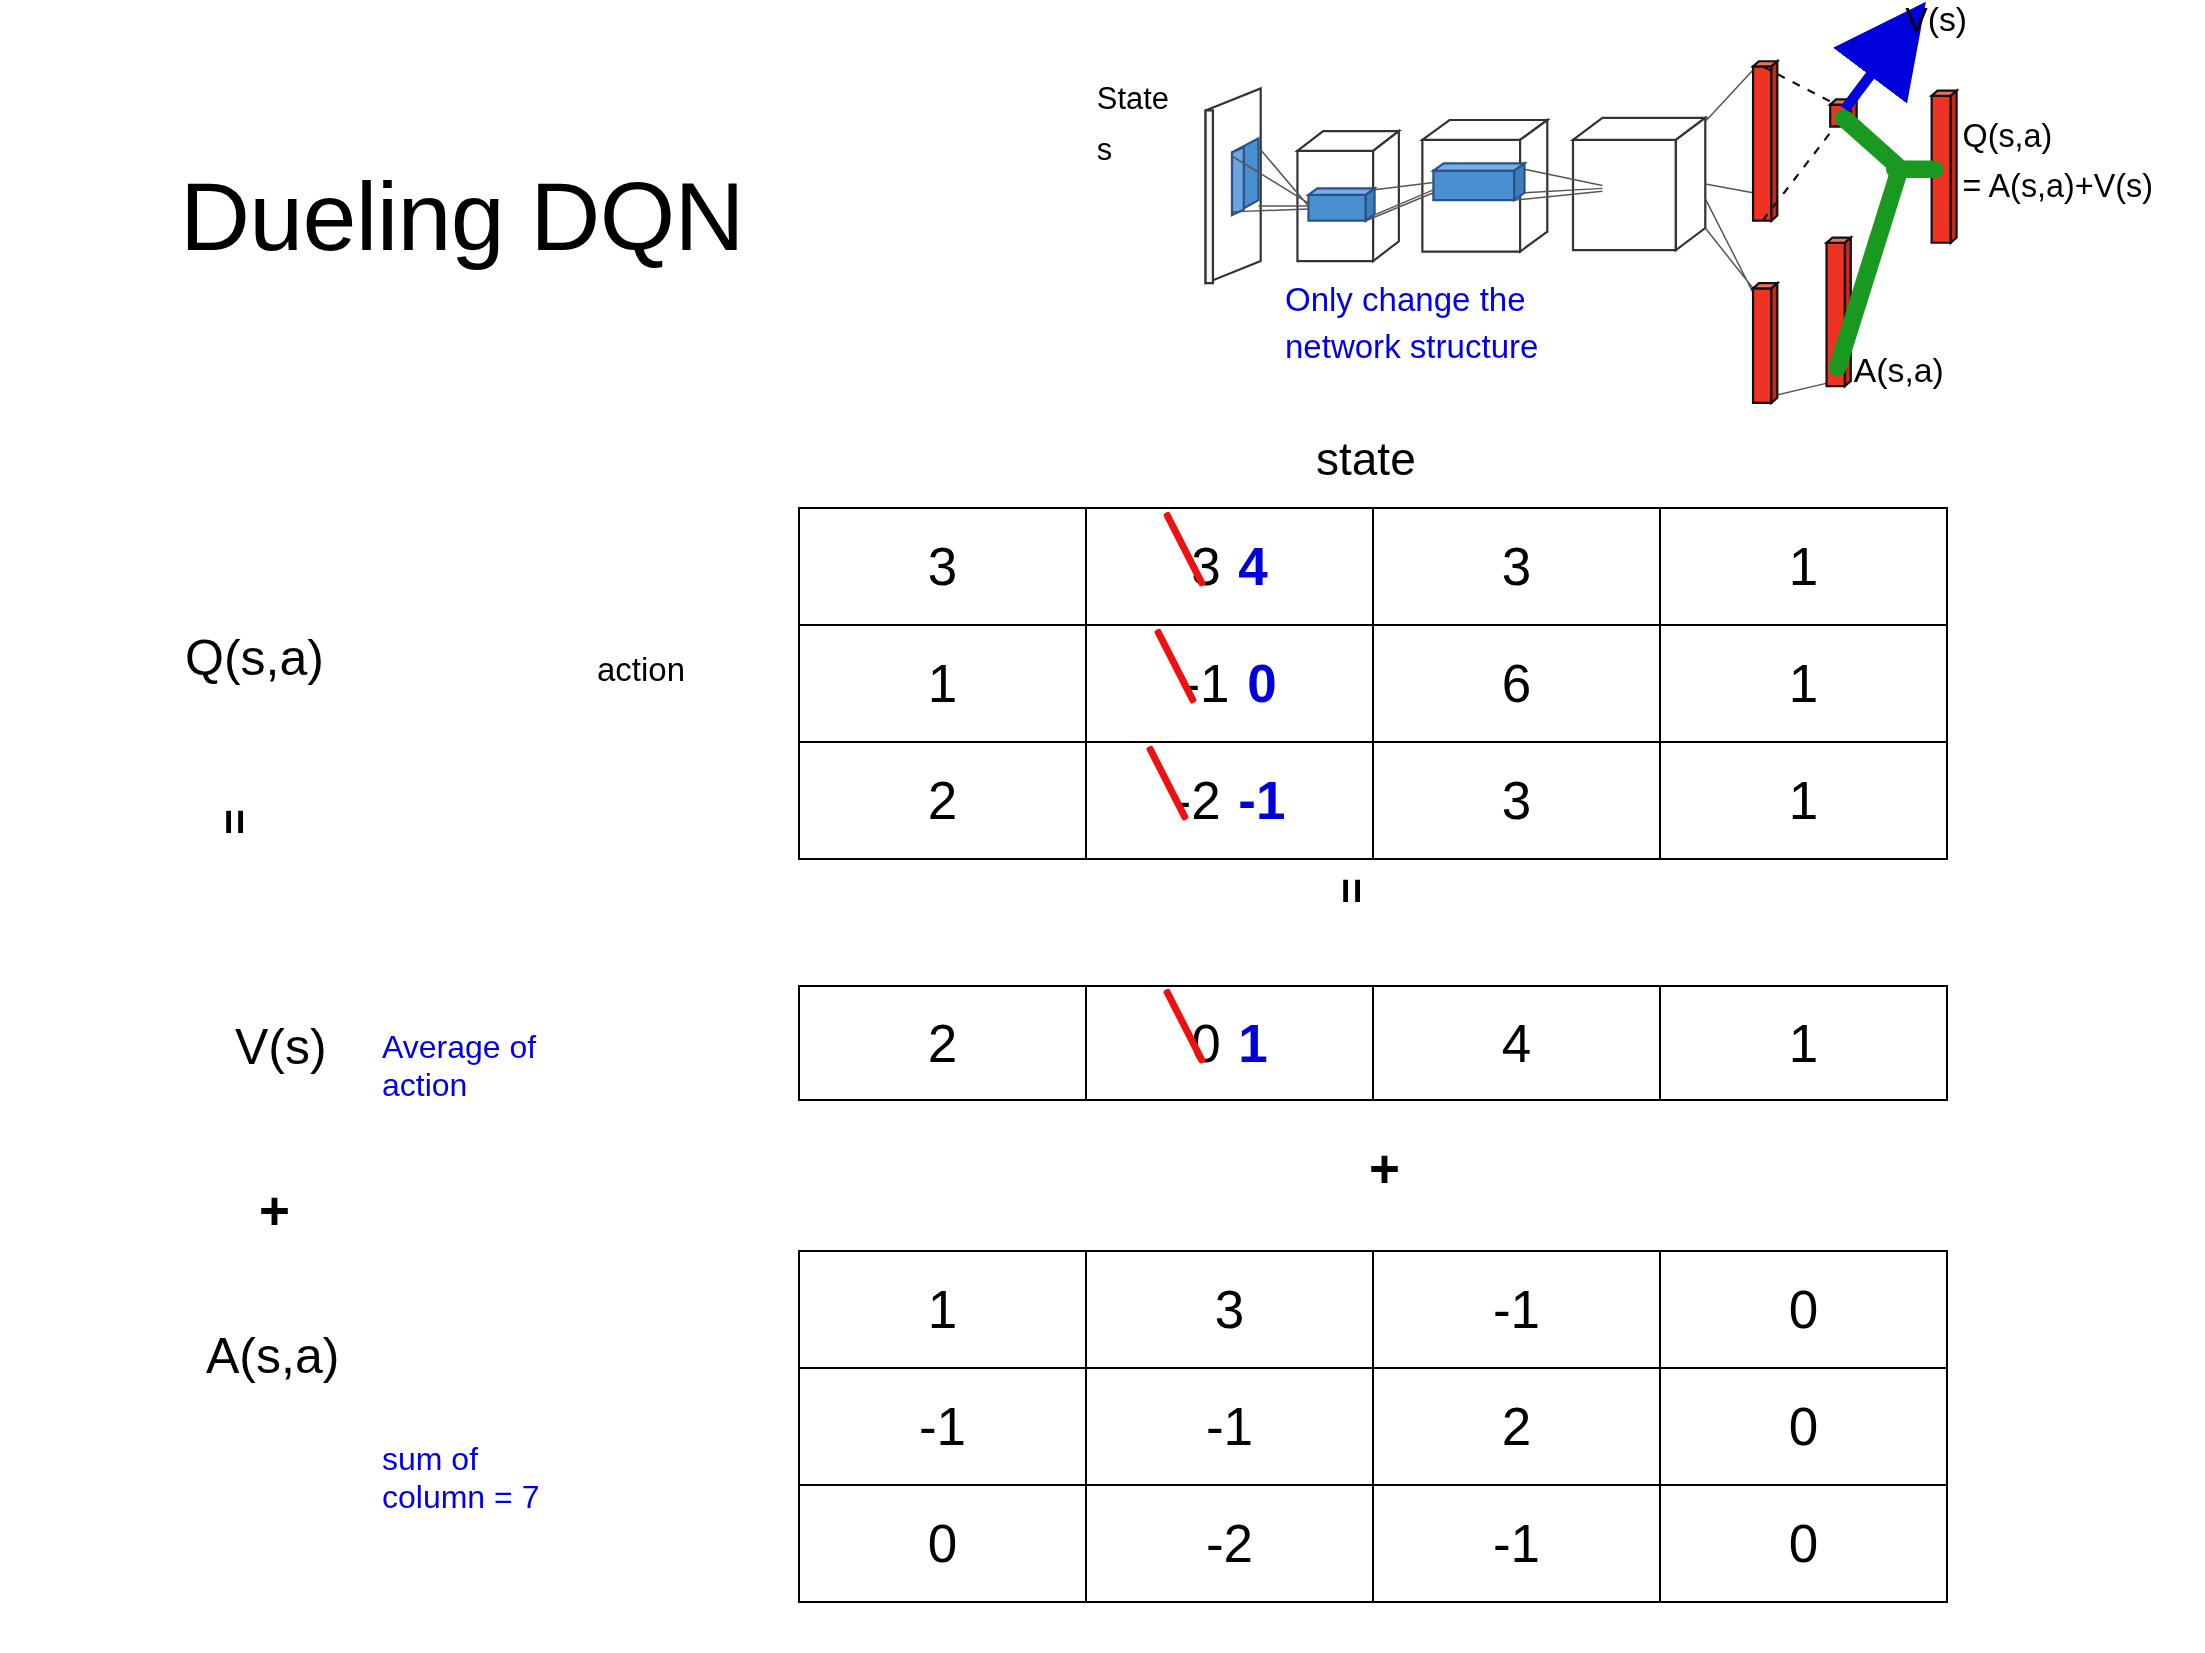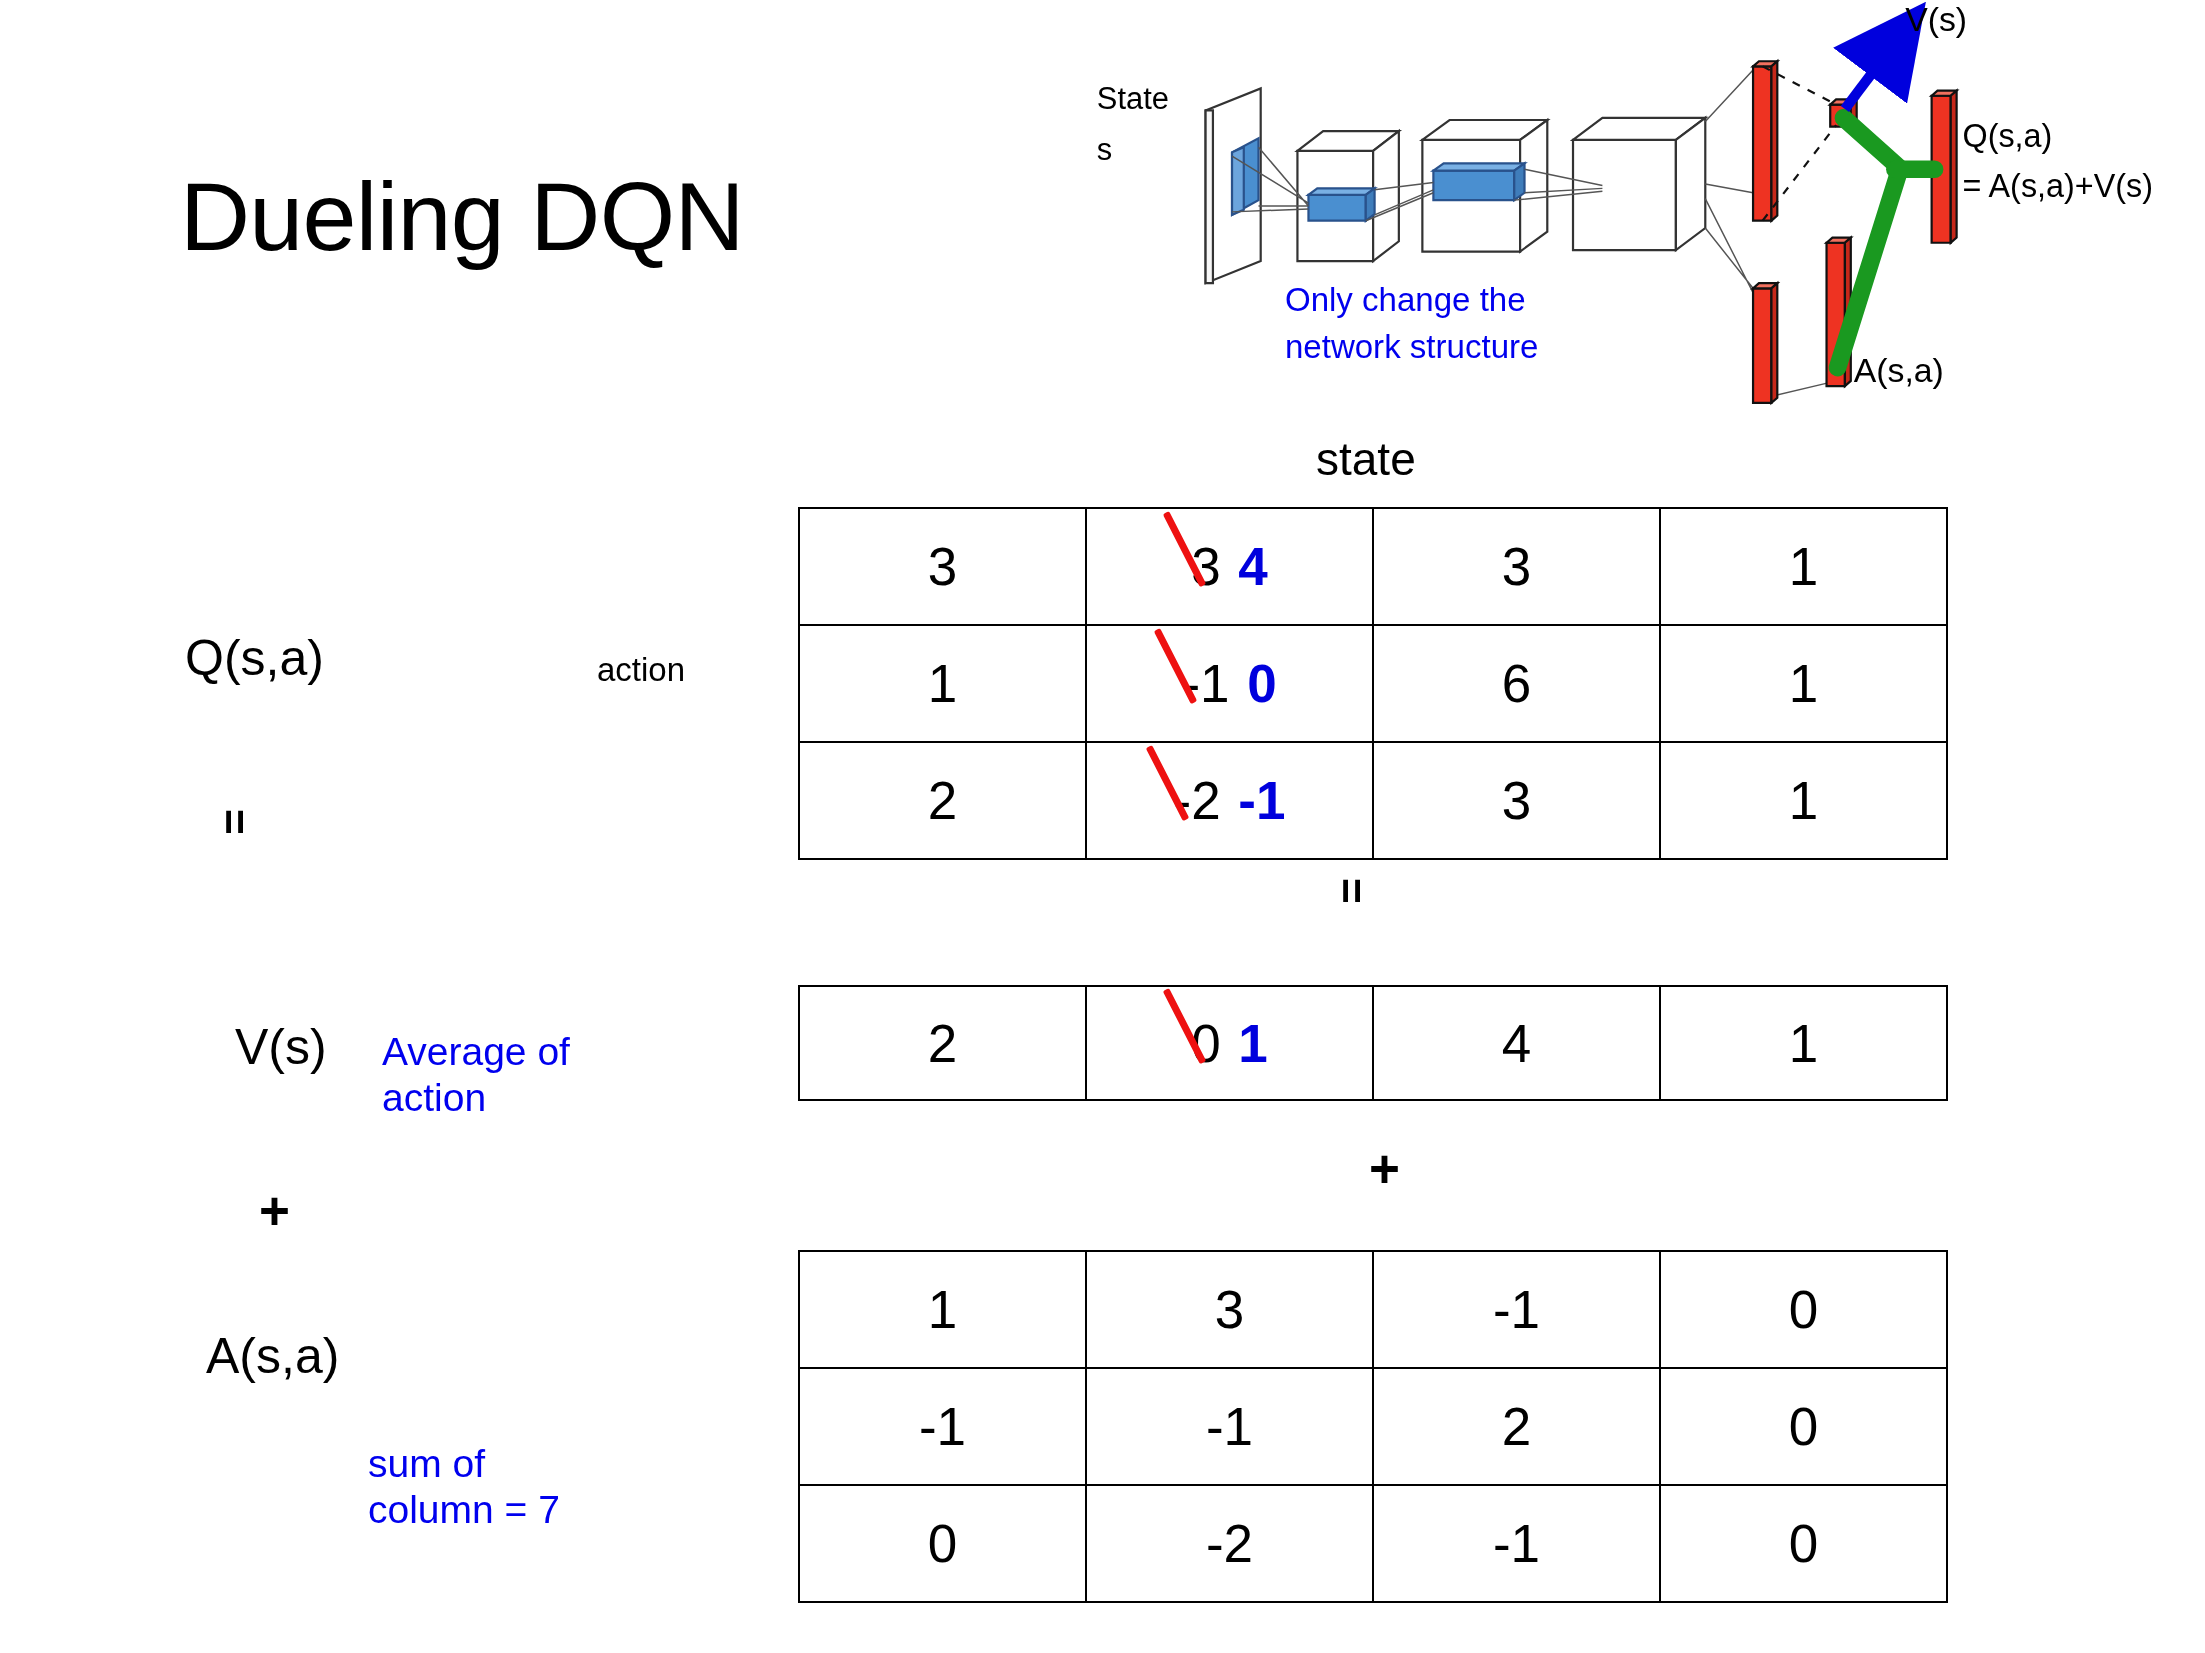--- a/index.html
+++ b/index.html
@@ -20,23 +20,23 @@
   
   .lbl{position:absolute;white-space:nowrap;}
   #lbl-q   {left:185px; top:629px;  font-size:50px;}
   #lbl-eq1 {left:259px; top:809px; font-size:44px;font-weight:700;
             transform:rotate(90deg);transform-origin:left top;}
   #lbl-v   {left:235px; top:1018px; font-size:50px;}
   #lbl-plus{left:259px; top:1180px; font-size:53px;font-weight:700;}
   #lbl-a   {left:206px; top:1327px; font-size:50px;}
   #lbl-action{left:597px;top:651px; font-size:33px;}
 
-  .note{position:absolute;color:#0000ee;font-size:39px;white-space:nowrap;line-height:1.18;}
+  .note{position:absolute;color:#0000ee;font-size:32px;white-space:nowrap;line-height:1.18;}
   #note-avg {left:382px;  top:1029px;}
-  #note-sum {left:368px;  top:1441px;}
+  #note-sum {left:382px;  top:1441px;}
 
   
   #op-eq2 {position:absolute;left:1376px;top:878px;font-size:44px;font-weight:700;
            transform:rotate(90deg);transform-origin:left top;}
   #op-plus2{position:absolute;left:1369px;top:1138px;font-size:53px;font-weight:700;}
 
   
   .grid{position:absolute;border:2.9px solid #000;border-collapse:collapse;
         table-layout:fixed;background:#fff;}
   .grid td{border:2.2px solid #000;text-align:center;vertical-align:middle;

